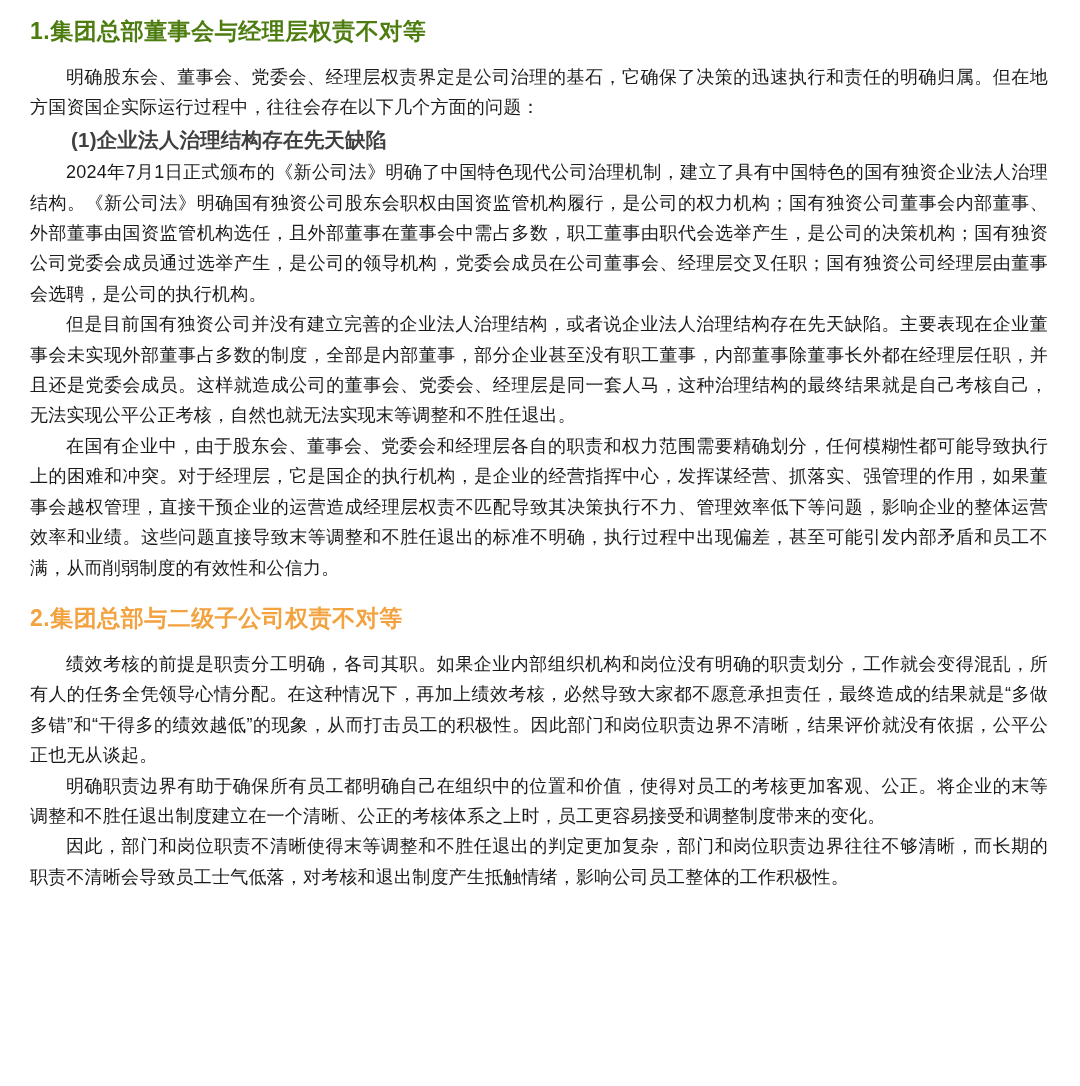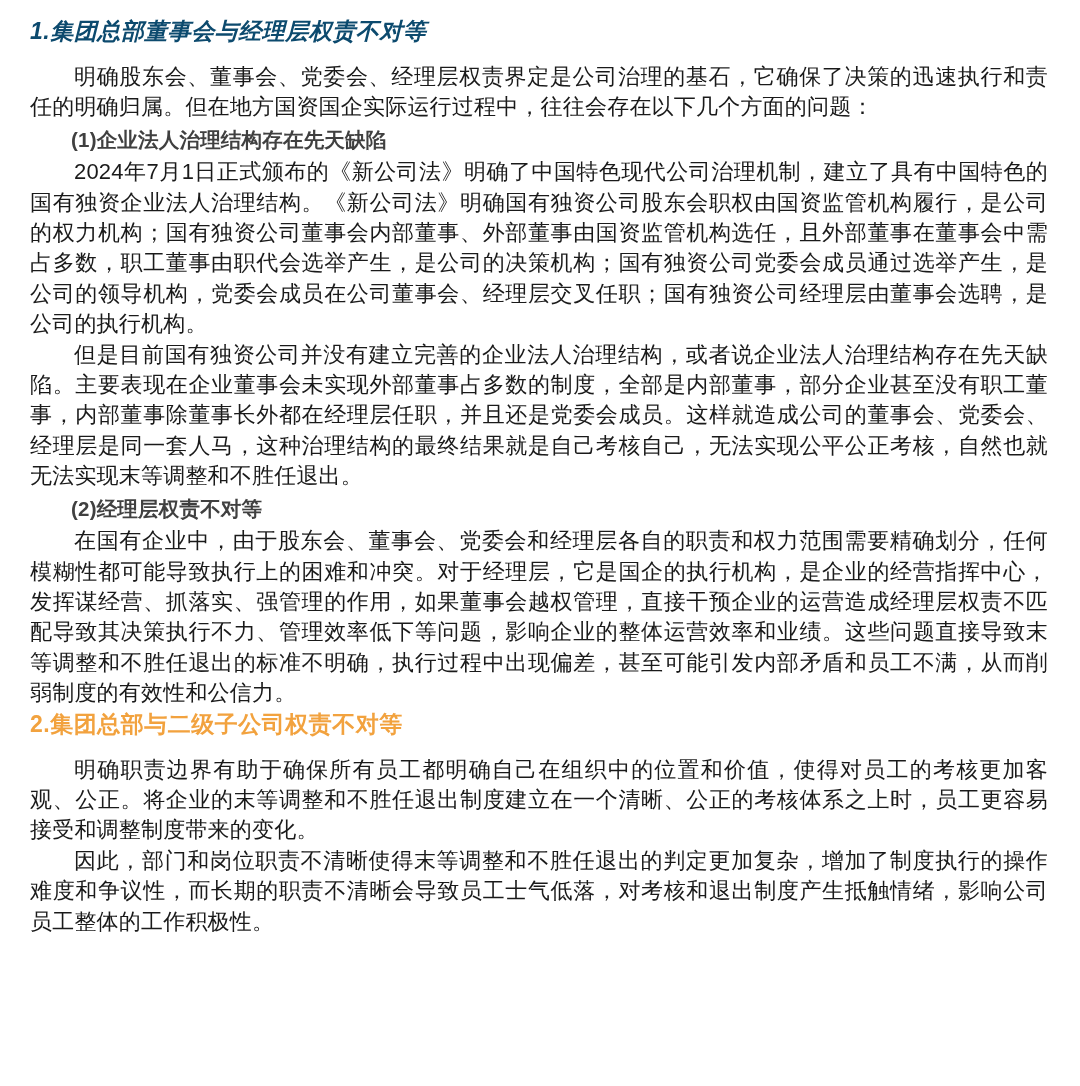--- a/index.html
+++ b/index.html
@@ -19,23 +19,24 @@
     background: #ffffff;
   }
   .section-heading {
     font-size: 23px;
     font-weight: 700;
     line-height: 30px;
     margin: 0 0 16px 0;
     letter-spacing: 0.5px;
   }
   .section + .section .section-heading {
+    margin-top: 20px;
   }
   .doc-paragraph {
-    font-size: 22px;
+    font-size: 18px;
     line-height: 30.4px;
     color: #1a1a1a;
     margin: 0;
     text-align: justify;
     text-indent: 2em;
     letter-spacing: 0.2px;
   }
   .doc-subheading {
     font-size: 20.5px;
     line-height: 30.4px;
@@ -45,27 +46,27 @@
     text-indent: 2em;
     letter-spacing: 0.2px;
   }
 </style>
 </head>
 <body>
 
 <main class="page">
   <div id="sections-root">
       <section class="section">
-        <h2 class="section-heading" style="color: #0c4a6e; font-style: italic;">1.集团总部董事会与经理层权责不对等</h2>
+        <h2 class="section-heading" style="color: #4d7c0f;">1.集团总部董事会与经理层权责不对等</h2>
         <p class="doc-paragraph">明确股东会、董事会、党委会、经理层权责界定是公司治理的基石，它确保了决策的迅速执行和责任的明确归属。但在地方国资国企实际运行过程中，往往会存在以下几个方面的问题：</p>
         <p class="doc-subheading">(1)企业法人治理结构存在先天缺陷</p>
         <p class="doc-paragraph">2024年7月1日正式颁布的《新公司法》明确了中国特色现代公司治理机制，建立了具有中国特色的国有独资企业法人治理结构。《新公司法》明确国有独资公司股东会职权由国资监管机构履行，是公司的权力机构；国有独资公司董事会内部董事、外部董事由国资监管机构选任，且外部董事在董事会中需占多数，职工董事由职代会选举产生，是公司的决策机构；国有独资公司党委会成员通过选举产生，是公司的领导机构，党委会成员在公司董事会、经理层交叉任职；国有独资公司经理层由董事会选聘，是公司的执行机构。</p>
         <p class="doc-paragraph">但是目前国有独资公司并没有建立完善的企业法人治理结构，或者说企业法人治理结构存在先天缺陷。主要表现在企业董事会未实现外部董事占多数的制度，全部是内部董事，部分企业甚至没有职工董事，内部董事除董事长外都在经理层任职，并且还是党委会成员。这样就造成公司的董事会、党委会、经理层是同一套人马，这种治理结构的最终结果就是自己考核自己，无法实现公平公正考核，自然也就无法实现末等调整和不胜任退出。</p>
-        <p class="doc-subheading">(2)经理层权责不对等</p>
         <p class="doc-paragraph">在国有企业中，由于股东会、董事会、党委会和经理层各自的职责和权力范围需要精确划分，任何模糊性都可能导致执行上的困难和冲突。对于经理层，它是国企的执行机构，是企业的经营指挥中心，发挥谋经营、抓落实、强管理的作用，如果董事会越权管理，直接干预企业的运营造成经理层权责不匹配导致其决策执行不力、管理效率低下等问题，影响企业的整体运营效率和业绩。这些问题直接导致末等调整和不胜任退出的标准不明确，执行过程中出现偏差，甚至可能引发内部矛盾和员工不满，从而削弱制度的有效性和公信力。</p>
       </section>
       <section class="section">
         <h2 class="section-heading" style="color: rgb(242, 162, 62);">2.集团总部与二级子公司权责不对等</h2>
+        <p class="doc-paragraph">绩效考核的前提是职责分工明确，各司其职。如果企业内部组织机构和岗位没有明确的职责划分，工作就会变得混乱，所有人的任务全凭领导心情分配。在这种情况下，再加上绩效考核，必然导致大家都不愿意承担责任，最终造成的结果就是“多做多错”和“干得多的绩效越低”的现象，从而打击员工的积极性。因此部门和岗位职责边界不清晰，结果评价就没有依据，公平公正也无从谈起。</p>
         <p class="doc-paragraph">明确职责边界有助于确保所有员工都明确自己在组织中的位置和价值，使得对员工的考核更加客观、公正。将企业的末等调整和不胜任退出制度建立在一个清晰、公正的考核体系之上时，员工更容易接受和调整制度带来的变化。</p>
-        <p class="doc-paragraph">因此，部门和岗位职责不清晰使得末等调整和不胜任退出的判定更加复杂，增加了制度执行的操作难度和争议性，而长期的职责不清晰会导致员工士气低落，对考核和退出制度产生抵触情绪，影响公司员工整体的工作积极性。</p>
+        <p class="doc-paragraph">因此，部门和岗位职责不清晰使得末等调整和不胜任退出的判定更加复杂，部门和岗位职责边界往往不够清晰，而长期的职责不清晰会导致员工士气低落，对考核和退出制度产生抵触情绪，影响公司员工整体的工作积极性。</p>
       </section>
     </div>
 </main>
 
 </body></html>

